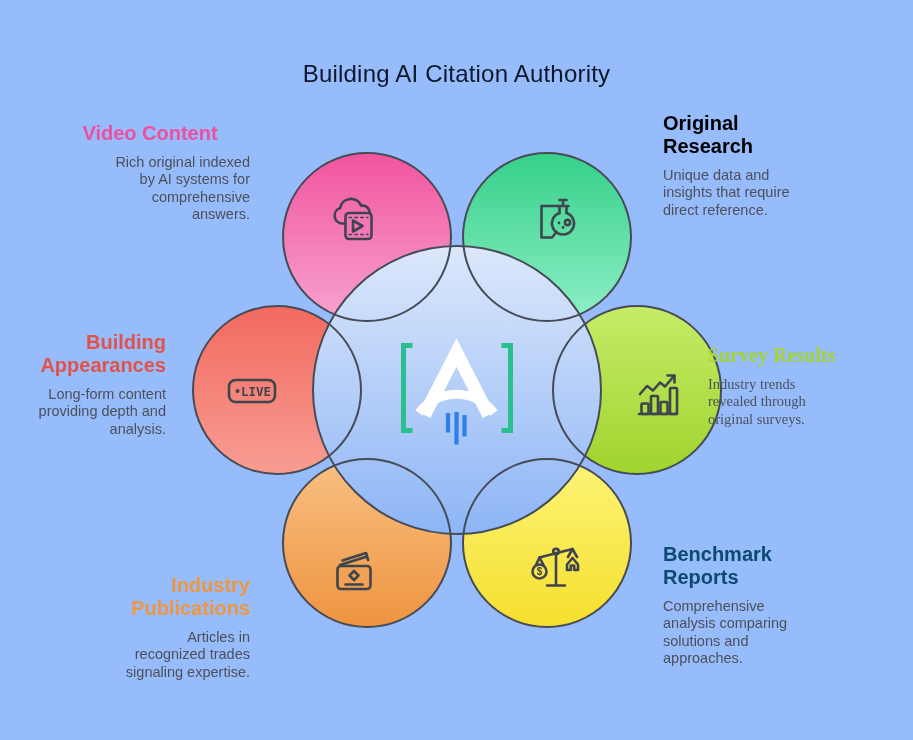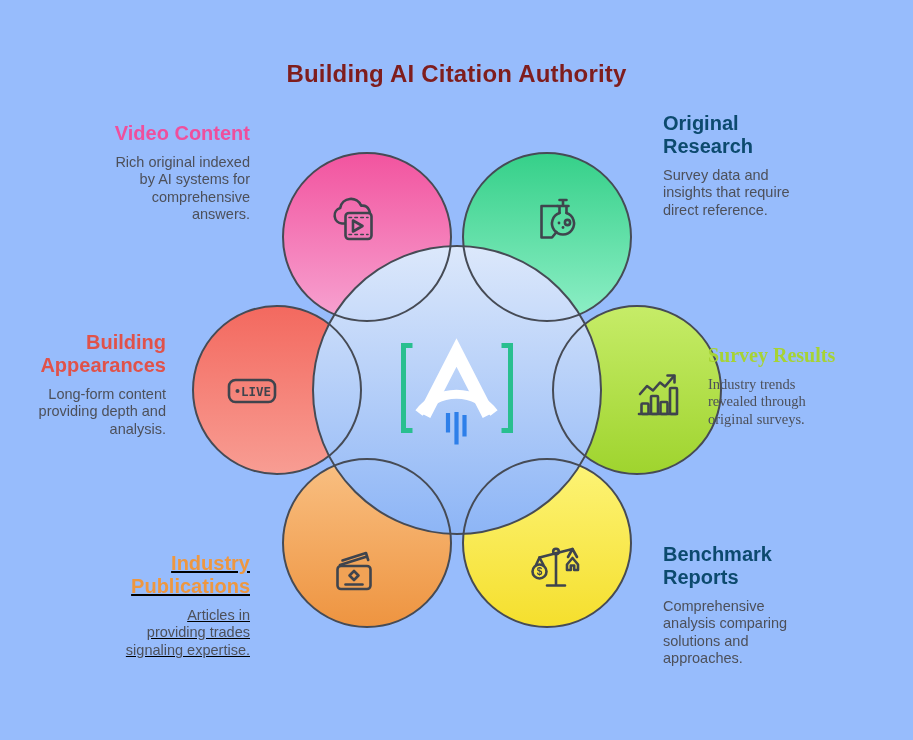--- a/index.html
+++ b/index.html
@@ -2,29 +2,29 @@
 <html><head>
 <meta charset="utf-8">
 <style>
   html,body{margin:0;padding:0;background:#97bcfc;}
   .canvas{
     position:relative;width:913px;height:740px;overflow:hidden;
     background:#97bcfc;font-family:"Liberation Sans",sans-serif;
   }
   .page-title{
     position:absolute;top:60px;left:0;width:100%;text-align:center;
-    font-size:24px;font-weight:bold;color:#7f1d1d;letter-spacing:.2px;
+    font-size:24px;font-weight:normal;color:#0f172a;letter-spacing:.2px;
   }
   .diagram-svg{position:absolute;left:0;top:0;}
   .label{position:absolute;}
   .label h2{font-size:20px;font-weight:bold;margin:0 0 9px;line-height:1.15;white-space:pre-line;}
   .label p{font-size:14.5px;margin:0;line-height:1.19;color:#4d505a;white-space:pre-line;}
   .align-right{text-align:right;}
-  .vc h2{color:#ef4f9d;}
-  .or h2{color:#0c4a6e;}
+  .vc h2{color:#ef4f9d;text-align:center;}
+  .or h2{color:#000000;}
   .pa h2{color:#e0524a;}
   .sr h2{color:#a6d334;}
   .ip h2{color:#ee9740;}
   .br h2{color:#0c4a6e;}
   .icon-stroke{fill:none;stroke:#3f444d;stroke-width:2.6;stroke-linecap:round;stroke-linejoin:round;}
   .icon-thin{fill:none;stroke:#3f444d;stroke-width:1.6;stroke-linecap:round;}
   .icon-fill{fill:#3f444d;stroke:none;}
 </style>
 </head>
 <body>
@@ -157,45 +157,45 @@
     <h2>Video Content</h2>
     <p>Rich original indexed
 by AI systems for
 comprehensive
 answers.</p>
   </div>
 
   <div class="label or" style="left:663px;top:112px;width:200px;">
     <h2>Original
 Research</h2>
-    <p>Survey data and
+    <p>Unique data and
 insights that require
 direct reference.</p>
   </div>
 
   <div class="label align-right pa" style="right:747px;top:331px;width:150px;">
     <h2>Building
 Appearances</h2>
     <p>Long-form content
 providing depth and
 analysis.</p>
   </div>
 
   <div class="label sr" style="left:708px;top:344px;width:160px;font-family:Liberation Serif, serif;">
     <h2>Survey Results</h2>
     <p>Industry trends
 revealed through
 original surveys.</p>
   </div>
 
-  <div class="label align-right ip" style="right:663px;top:552px;width:200px;text-decoration:underline;">
+  <div class="label align-right ip" style="right:663px;top:574px;width:200px;">
     <h2>Industry
 Publications</h2>
     <p>Articles in
-providing trades
+recognized trades
 signaling expertise.</p>
   </div>
 
   <div class="label br" style="left:663px;top:543px;width:200px;">
     <h2>Benchmark
 Reports</h2>
     <p>Comprehensive
 analysis comparing
 solutions and
 approaches.</p>

